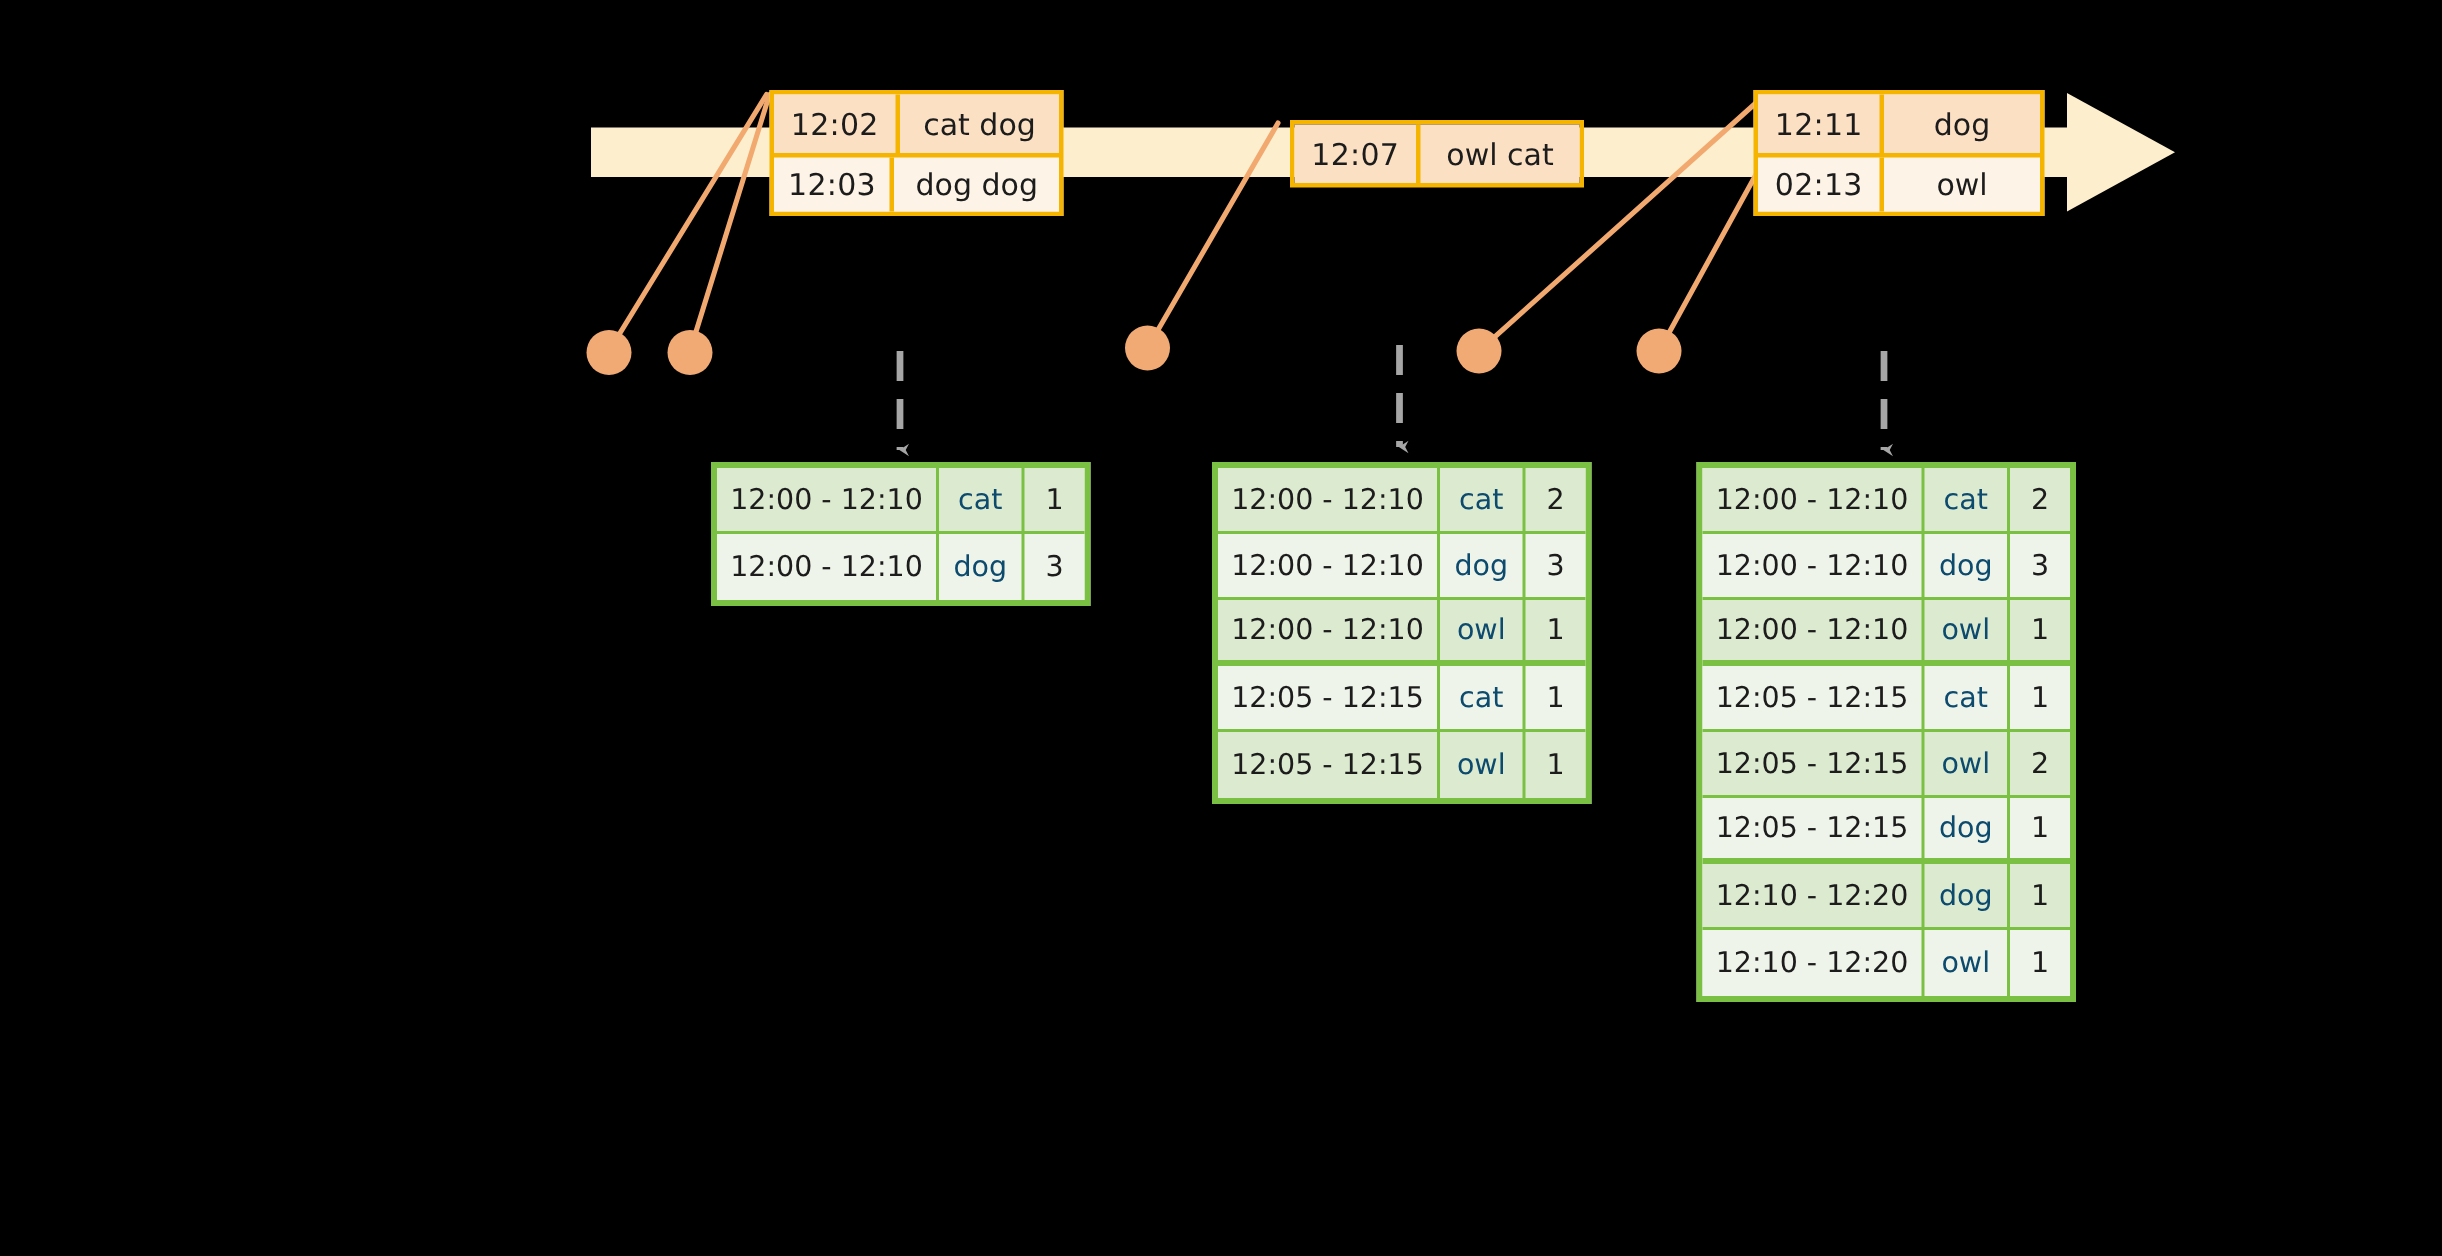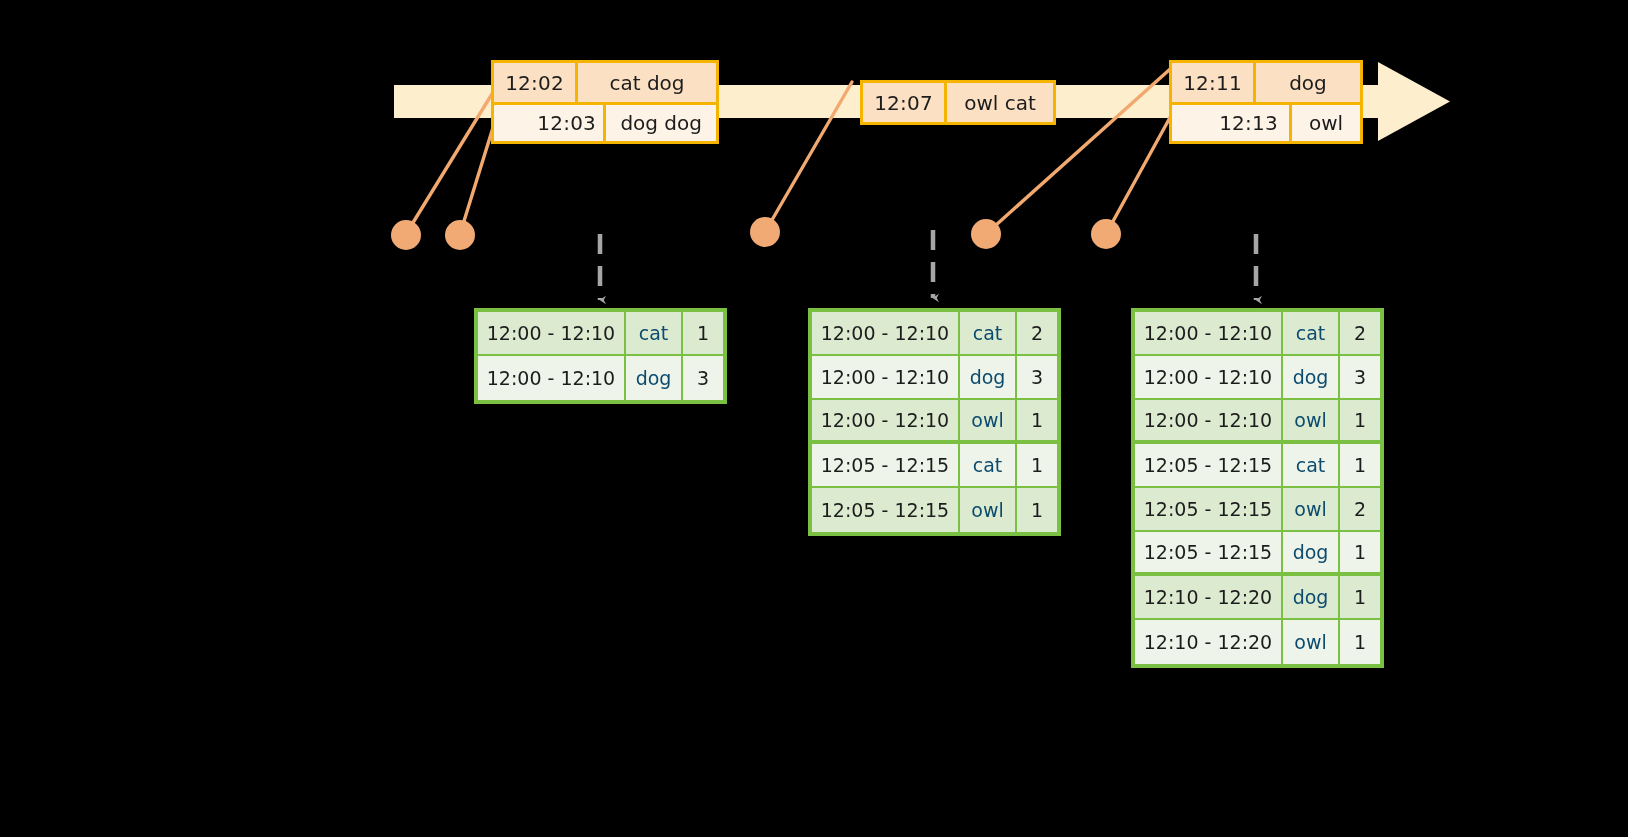--- a/index.html
+++ b/index.html
@@ -38,21 +38,21 @@
   .event-row {
     display: flex;
     flex-direction: row;
     height: 39px;
     box-sizing: border-box;
   }
   .event-row + .event-row {
     border-top: 3px solid #f5b400;
   }
   .event-row.shade-a { background: #fbe0c3; }
-  .event-row.shade-b { background: #fdf3e7; padding-left: 36px; }
+  .event-row.shade-b { background: #fdf3e7; }
   .event-time {
     width: 84px;
     border-right: 3px solid #f5b400;
     box-sizing: border-box;
     display: flex;
     align-items: center;
     justify-content: center;
     font-size: 20px;
     color: #1c1c1c;
     letter-spacing: 0.2px;
@@ -149,21 +149,21 @@
       <circle cx="1106" cy="234" r="15"></circle>
     </g>
 
     <g stroke="#a6a6a6" stroke-width="4.5" fill="none" stroke-dasharray="20 12" marker-end="url(#dash-arrow-head)">
       <line x1="600" y1="234" x2="600" y2="300"></line>
       <line x1="933" y1="230" x2="933" y2="298"></line>
       <line x1="1256" y1="234" x2="1256" y2="300"></line>
     </g>
   </svg>
 
-  <div class="event-box" style="left:491px; top:60px; width:228px;">
+  <div class="event-box" style="left:513px; top:60px; width:196px;">
     <div class="event-row shade-a">
       <span class="event-time">12:02</span>
       <span class="event-payload">cat dog</span>
     </div>
     <div class="event-row shade-b">
       <span class="event-time">12:03</span>
       <span class="event-payload">dog dog</span>
     </div>
   </div>
 
@@ -173,21 +173,21 @@
       <span class="event-payload">owl cat</span>
     </div>
   </div>
 
   <div class="event-box" style="left:1169px; top:60px; width:194px;">
     <div class="event-row shade-a">
       <span class="event-time">12:11</span>
       <span class="event-payload">dog</span>
     </div>
     <div class="event-row shade-b">
-      <span class="event-time">12:13</span>
+      <span class="event-time">02:13</span>
       <span class="event-payload">owl</span>
     </div>
   </div>
 
   <div class="result-table" style="left:474px; top:308px;">
       <div class="tbl-row shade-a">
         <span class="c-window">12:00 - 12:10</span>
         <span class="c-key">cat</span>
         <span class="c-count">1</span>
       </div>

